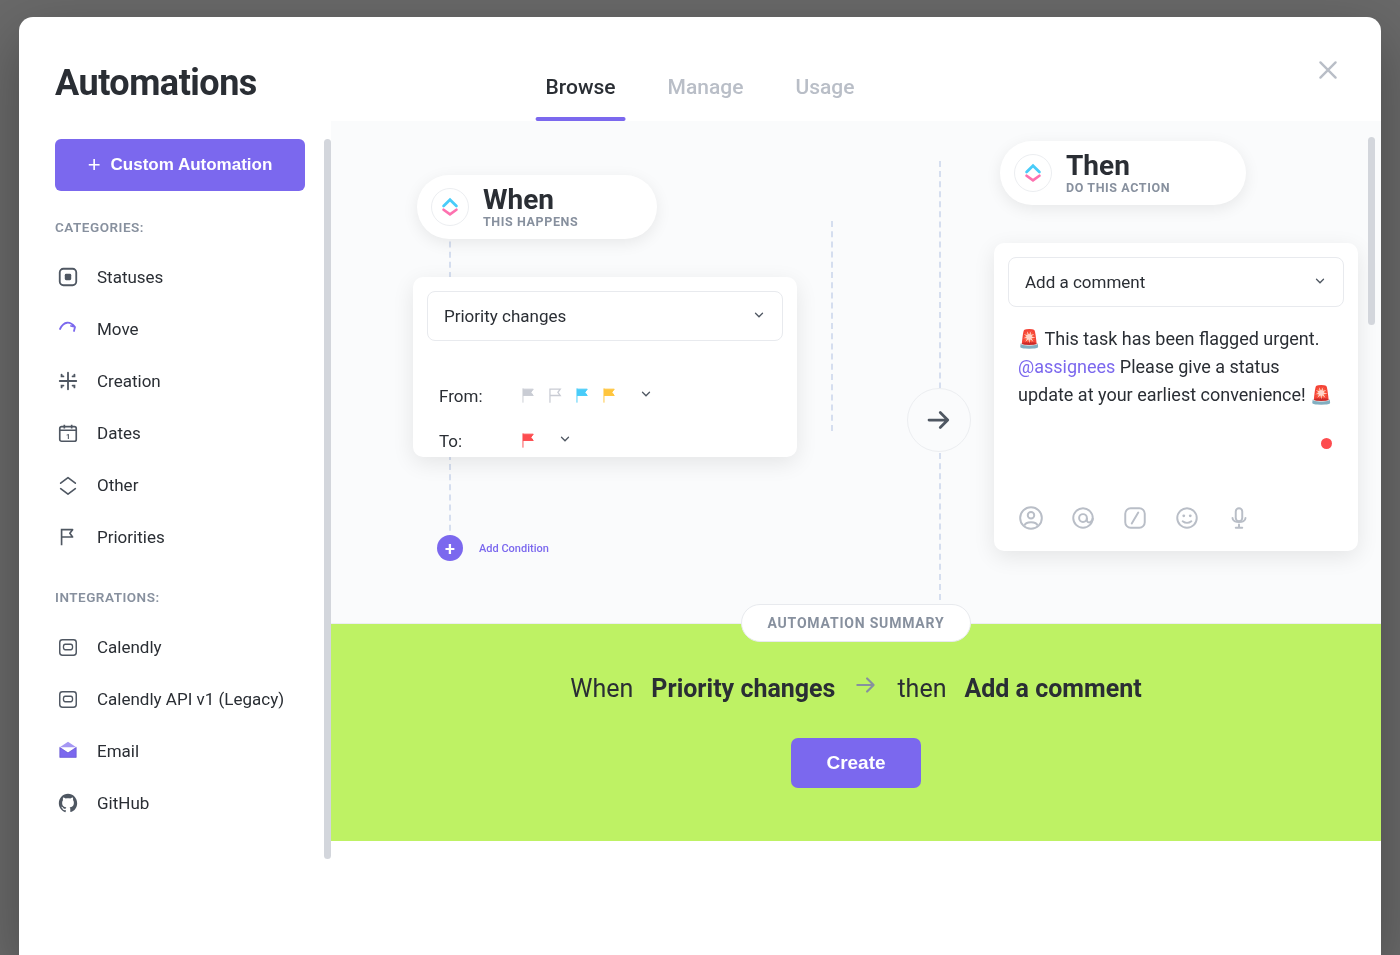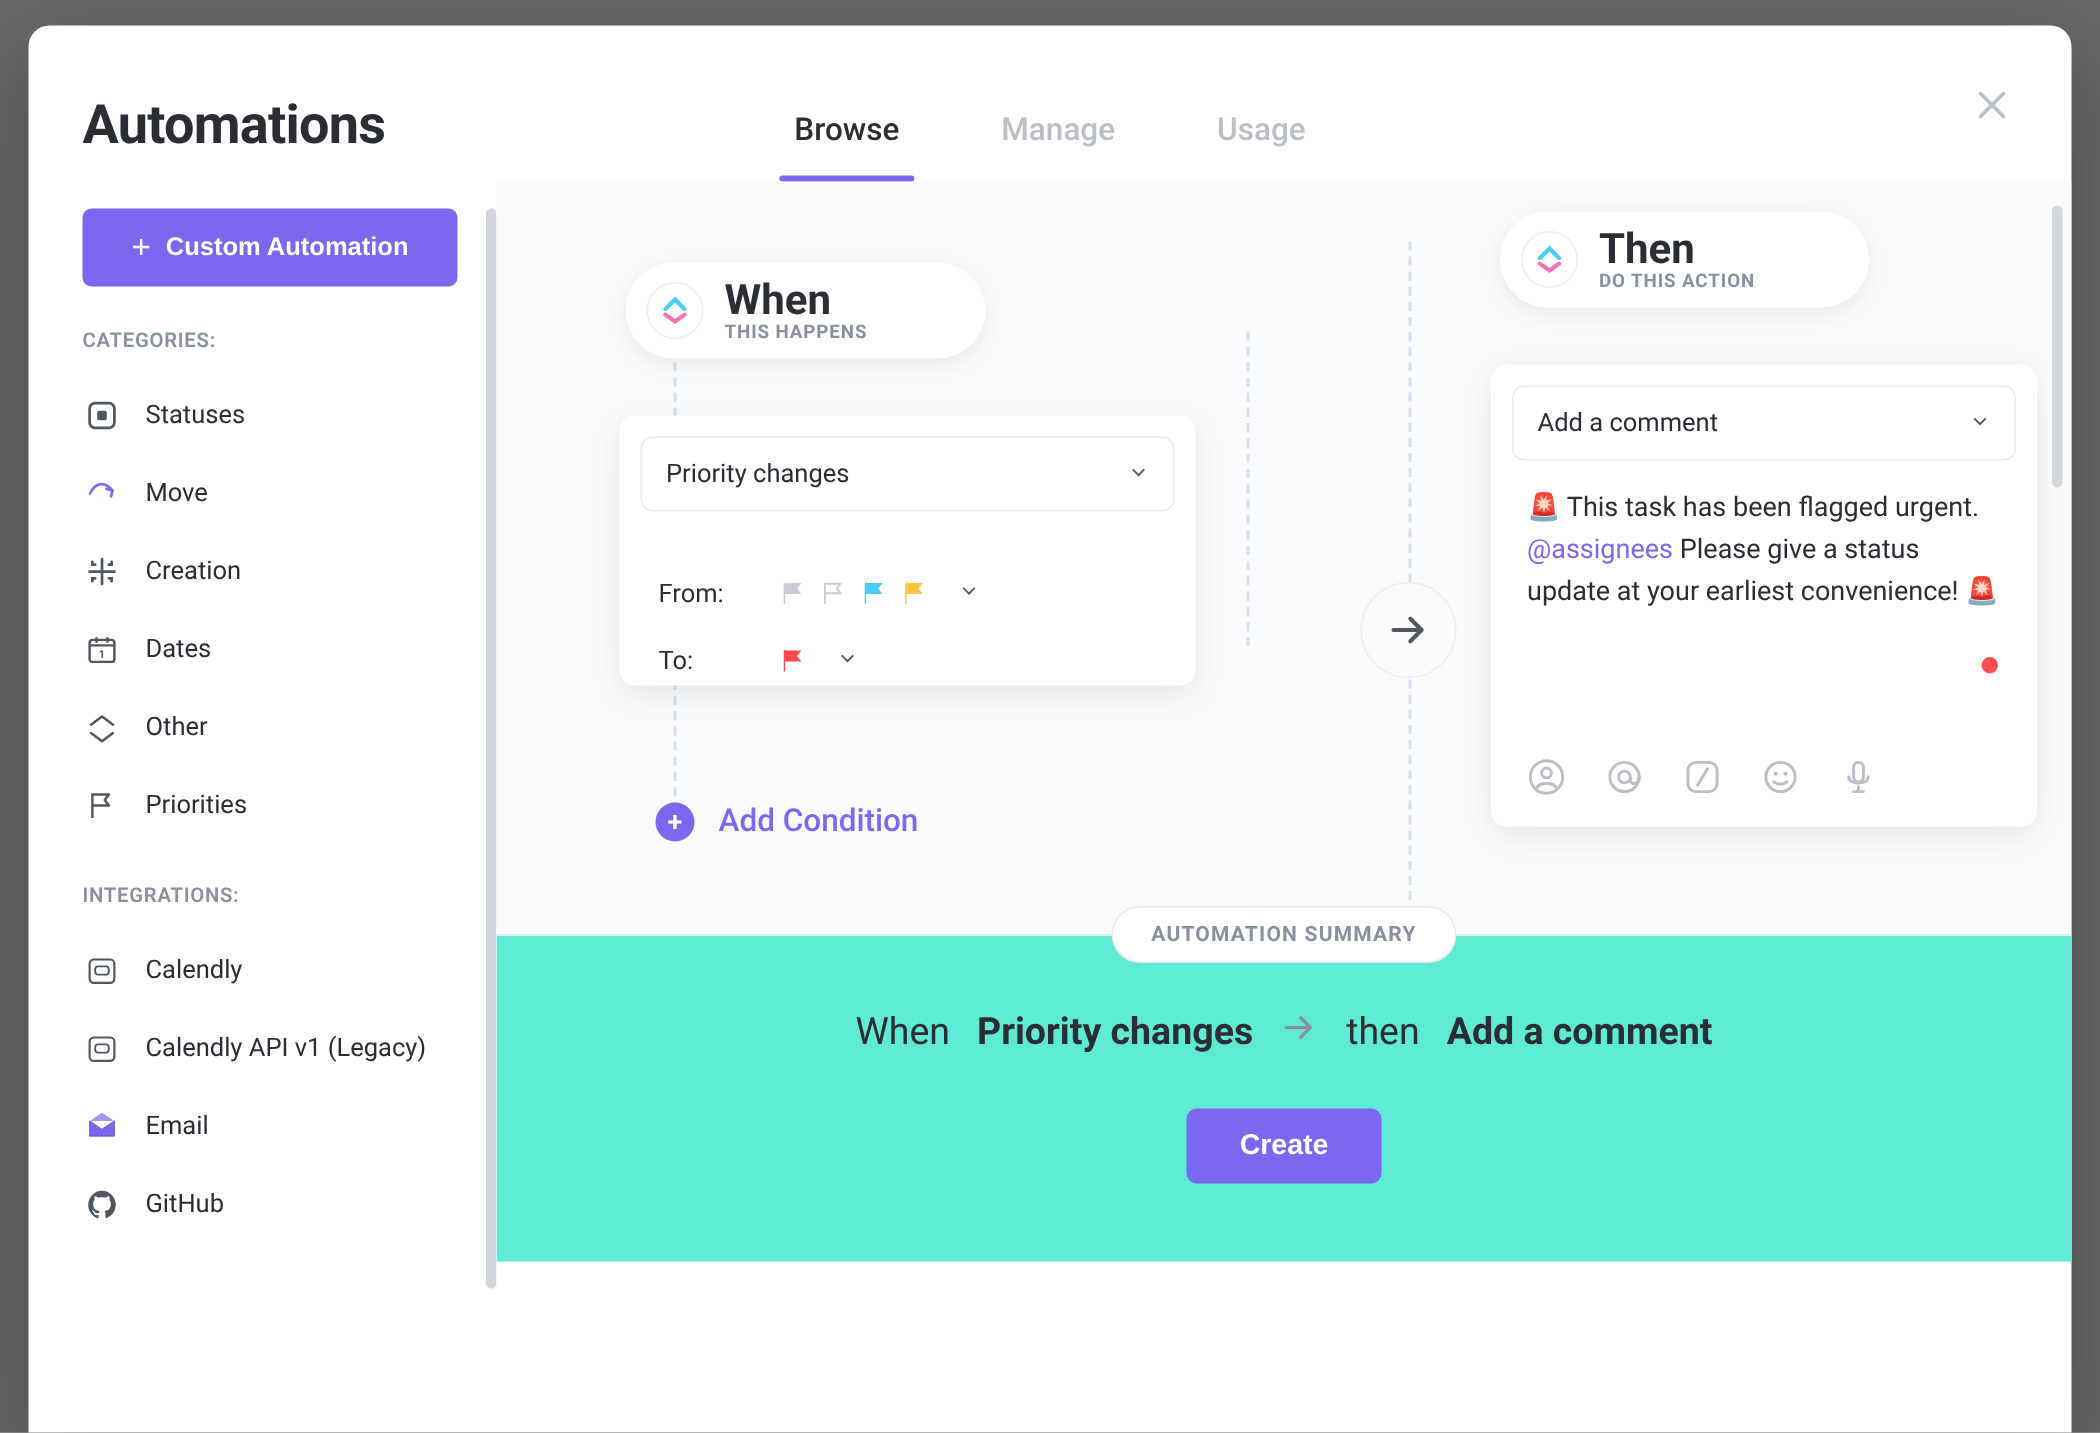--- a/index.html
+++ b/index.html
@@ -7,21 +7,21 @@
 
   .modal {
     position: absolute; top: 17px; left: 19px; right: 19px; bottom: 0;
     background: #fff; border-radius: 14px 14px 0 0; display: flex; flex-direction: column;
     box-shadow: 0 20px 60px rgba(0,0,0,0.3);
   }
 
   
   .modal-header { display: flex; align-items: center; padding: 28px 36px 0 36px; position: relative; height: 104px; }
   .modal-title { font-size: 36px; font-weight: 700; color: #2a2e34; letter-spacing: -0.5px; }
-  .tabs { position: absolute; left: 50%; transform: translateX(-50%); display: flex; gap: 60px; bottom: 0; }
+  .tabs { position: absolute; left: 50%; transform: translateX(-50%); display: flex; gap: 44px; bottom: 0; }
   .tab { font-size: 21px; font-weight: 500; color: #b9bec7; padding: 8px 4px 22px 4px; cursor: pointer; position: relative; }
   .tab.active { color: #2a2e34; }
   .tab.active::after { content:""; position:absolute; left:-6px; right:-6px; bottom:0; height:4px; background:#7b68ee; border-radius:3px; }
   .close-btn { position:absolute; right:36px; top:36px; width:34px; height:34px; display:flex; align-items:center; justify-content:center; cursor:pointer; color:#b9bec7; }
   .close-btn svg { width: 26px; height: 26px; }
 
   .modal-body { flex:1; display:flex; overflow:hidden; }
 
   
   .sidebar { width: 312px; padding: 18px 24px 0 36px; overflow-y: auto; position: relative; }
@@ -61,24 +61,24 @@
 
   .comment-body { padding: 4px 24px 0 24px; font-size:18px; color:#2a2e34; line-height:1.55; min-height: 168px; position:relative; }
   .mention { color:#7b68ee; }
   .red-dot { position:absolute; right:26px; bottom:40px; width:11px; height:11px; background:#fd4c4f; border-radius:50%; }
 
   .comment-tools { display:flex; gap:22px; padding: 14px 22px 18px 22px; color:#b9bec7; }
   .tool { width:30px; height:30px; display:flex; align-items:center; justify-content:center; cursor:pointer; }
 
   .add-link { position:absolute; display:flex; align-items:center; gap:16px; cursor:pointer; }
   .add-circle { width:26px; height:26px; border-radius:50%; background:#7b68ee; color:#fff; display:flex; align-items:center; justify-content:center; font-size:18px; font-weight:600; }
-  .add-text { font-size:21px; color:#7b68ee; font-weight:500; }
+  .add-text { font-size:11px; color:#7b68ee; font-weight:500; }
 
   
-  .summary-wrap { position:absolute; left:0; right:0; bottom:0; background:#5eead4; border-top:1px solid #eceef1; height:218px; display:flex; flex-direction:column; align-items:center; }
+  .summary-wrap { position:absolute; left:0; right:0; bottom:0; background:#bef264; border-top:1px solid #eceef1; height:218px; display:flex; flex-direction:column; align-items:center; }
   .summary-pill { position:absolute; top:-20px; background:#fff; border:1px solid #e8eaee; border-radius:30px; padding:10px 26px; font-size:14px; font-weight:700; color:#87909e; letter-spacing:0.8px; }
   .summary-line { margin-top: 48px; font-size:25px; color:#2a2e34; display:flex; align-items:center; gap:18px; }
   .summary-line .light { font-weight:400; }
   .summary-line .bold { font-weight:700; }
   .summary-arrow { color:#87909e; }
   .create-btn { margin-top: 34px; width:130px; height:50px; background:#7b68ee; color:#fff; border:none; border-radius:7px; font-size:19px; font-weight:700; cursor:pointer; }
 
   .builder-scrollbar { position:absolute; right:6px; top:16px; width:7px; height:188px; background:#d3d6dc; border-radius:4px; }
 
 </style>

